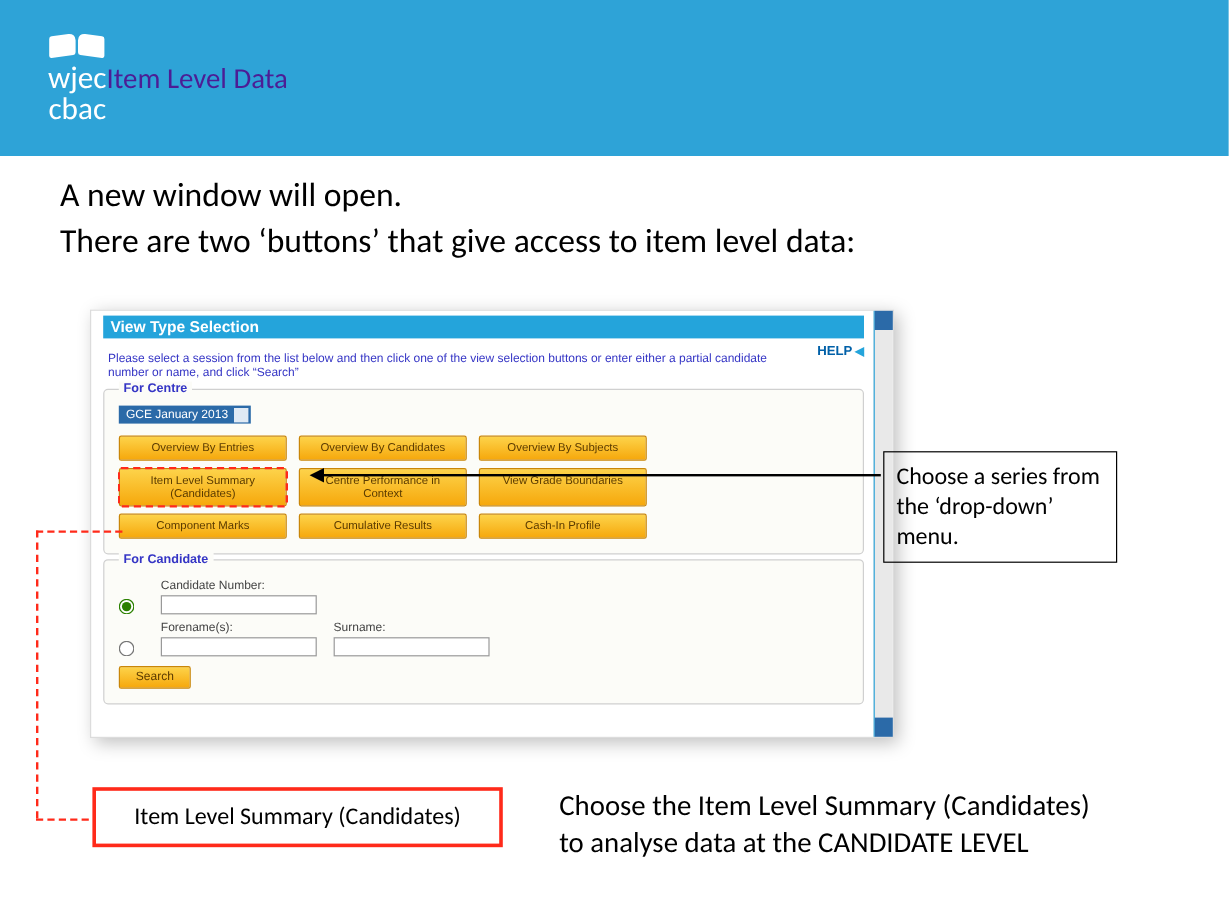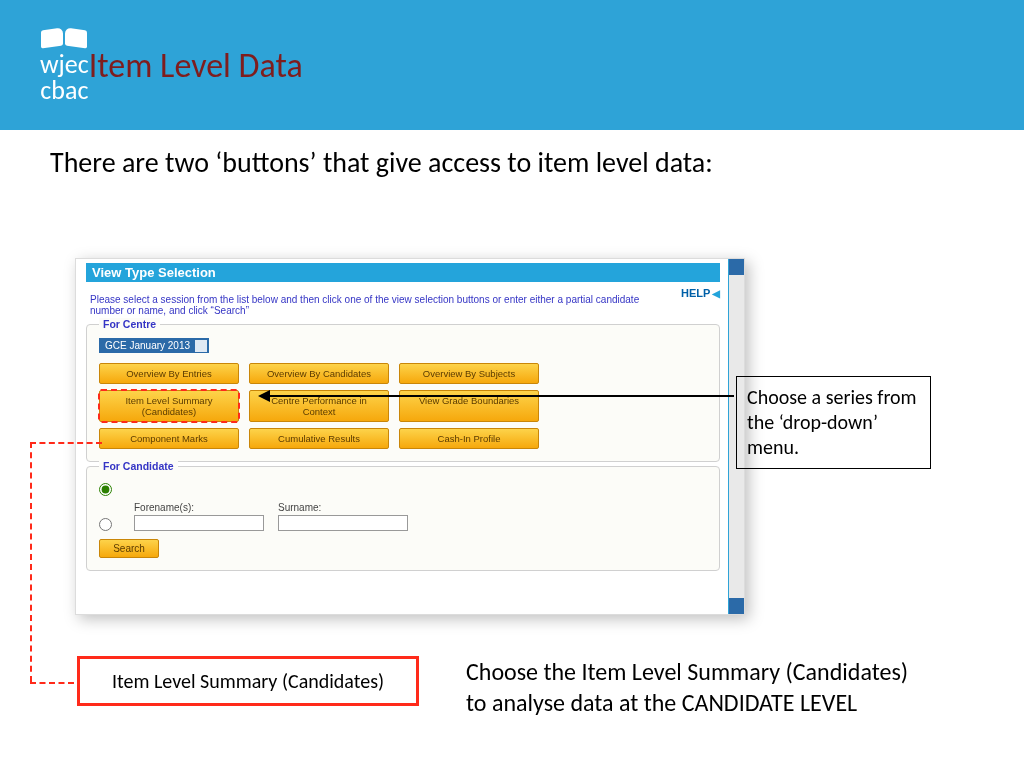--- a/index.html
+++ b/index.html
@@ -6,21 +6,21 @@
   body { width: 1024px; height: 768px; font-family: Calibri, Arial, sans-serif; background: #fff; overflow: hidden; position: relative; }
 
   
   .banner { background: #2ea3d7; height: 130px; display: flex; align-items: center; padding: 0 60px 0 40px; }
   .logo { display: flex; flex-direction: column; align-items: center; }
   .logo-book { width: 46px; height: 22px; position: relative; margin-bottom: 2px; }
   .logo-book::before, .logo-book::after { content: ""; position: absolute; width: 22px; height: 18px; background: #fff; border-radius: 2px 6px 2px 2px; top: 2px; }
   .logo-book::before { left: 0; transform: skewY(-8deg); }
   .logo-book::after  { right: 0; transform: skewY(8deg); border-radius: 6px 2px 2px 2px; }
   .logo-text { color: #fff; font-size: 26px; line-height: 1; font-weight: 400; text-align: left; }
-  .banner-title { color: #7f1d1d; font-size: 34px; font-weight: 300; }
+  .banner-title { color: #4c1d95; font-size: 24px; font-weight: 300; }
 
   
   .intro { padding: 14px 50px 10px 50px; font-size: 28px; line-height: 1.35; color: #000; }
 
   
   .shot { position: absolute; left: 75px; top: 258px; width: 670px; height: 357px; background:#fff; border:1px solid #dcdcdc; box-shadow: 4px 4px 14px rgba(0,0,0,.25); padding: 0; }
   .shot-scroll { position:absolute; right:0; top:0; bottom:0; width:16px; background:#e9e9e9; border-left:1px solid #2ea3d7; }
   .shot-scroll-up, .shot-scroll-dn { height:16px; background:#2b6aa8; }
   .shot-scroll-dn { position:absolute; bottom:0; width:100%; }
 
@@ -65,20 +65,21 @@
 <div class="banner">
   <div class="logo">
     <div class="logo-book"></div>
     <div class="logo-text">wjec</div>
     <div class="logo-text">cbac</div>
   </div>
   <div class="banner-title">Item Level Data</div>
 </div>
 
 <div class="intro">
+  <div>A new window will open.</div>
   <div>There are two ‘buttons’ that give access to item level data:</div>
 </div>
 
 <div class="shot">
   <div class="shot-scroll">
     <div class="shot-scroll-up"></div>
     <div class="shot-scroll-dn"></div>
   </div>
   <div class="shot-body">
     <div class="shot-header">View Type Selection</div>
@@ -101,20 +102,24 @@
         <div class="ybtn">Component Marks</div>
         <div class="ybtn">Cumulative Results</div>
         <div class="ybtn">Cash-In Profile</div>
       </div>
     </div>
 
     <div class="panel">
       <div class="panel-title">For Candidate</div>
       <div class="cand-row">
         <input type="radio" class="radio" name="cr" checked="" style="">
+        <div>
+          <label>Candidate Number:</label>
+          <input type="text" style="">
+        </div>
       </div>
       <div class="cand-row">
         <input type="radio" class="radio" name="cr" style="">
         <div>
           <label>Forename(s):</label>
           <input type="text" style="">
         </div>
         <div>
           <label>Surname:</label>
           <input type="text" style="">

